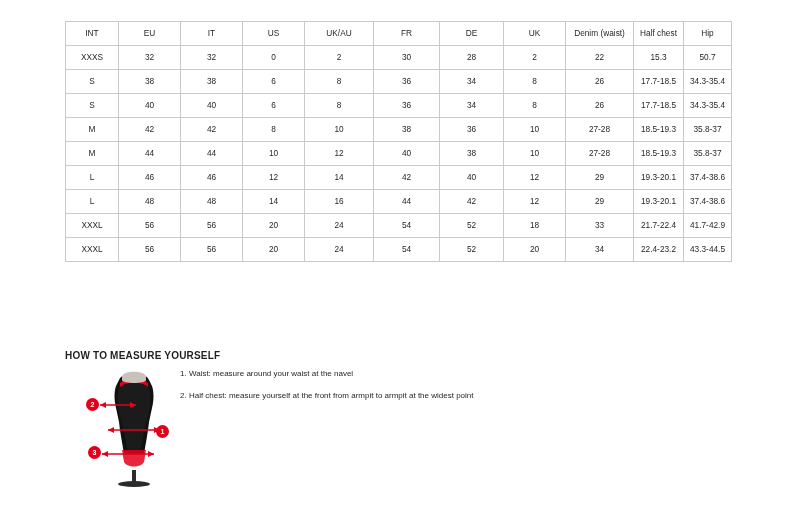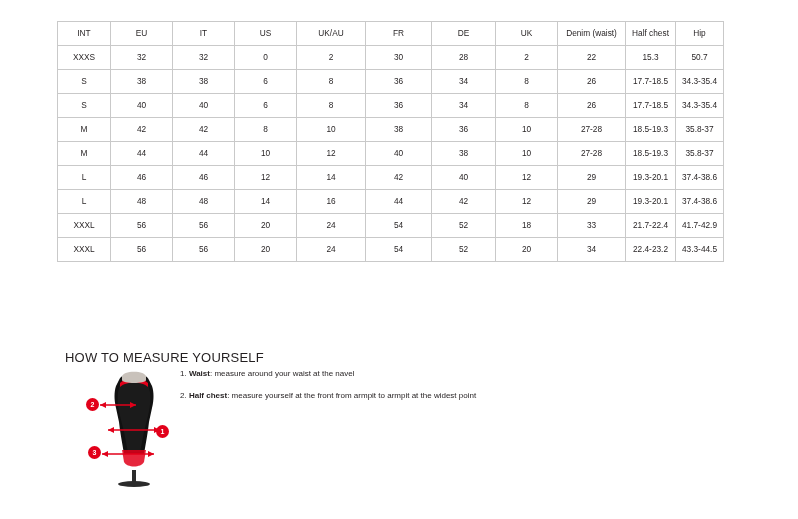--- a/index.html
+++ b/index.html
@@ -16,21 +16,21 @@
     overflow: hidden;
   }
   .page {
     position: relative;
     width: 798px;
     height: 519px;
   }
   
   .size-table-wrap {
     position: absolute;
-    left: 57px;
+    left: 65px;
     top: 21px;
     width: 666px;
   }
   table.size-table {
     border-collapse: collapse;
     width: 666px;
     table-layout: fixed;
   }
   table.size-table th,
   table.size-table td {
@@ -61,38 +61,38 @@
   .size-table col.c8 { width: 68px; }
   .size-table col.c9 { width: 50px; }
   .size-table col.c10 { width: 48px; }
   
 
   
   .measure-title {
     position: absolute;
     left: 65px;
     top: 350px;
-    font-size: 13px;
-    font-weight: normal;
+    font-size: 10px;
+    font-weight: bold;
     letter-spacing: 0.2px;
     color: #231f20;
   }
   .measure-body {
     position: absolute;
     left: 180px;
     top: 369px;
     width: 420px;
   }
   .measure-item {
     font-size: 8px;
     color: #231f20;
     margin-bottom: 12px;
     line-height: 1.2;
   }
-  .measure-item b { font-weight: bold; }
+  .measure-item b { font-weight: normal; }
 
   
   .figure {
     position: absolute;
     left: 86px;
     top: 362px;
     width: 105px;
     height: 125px;
   }
   .badge {

